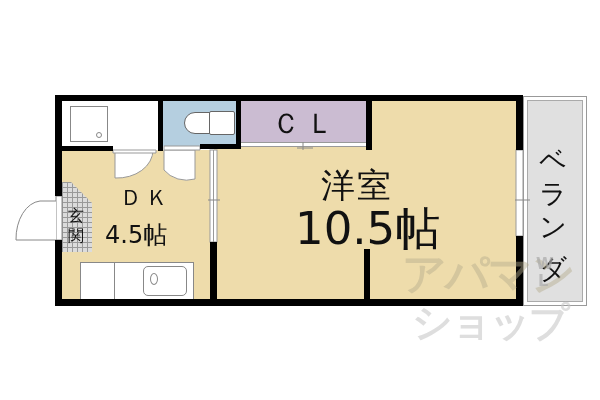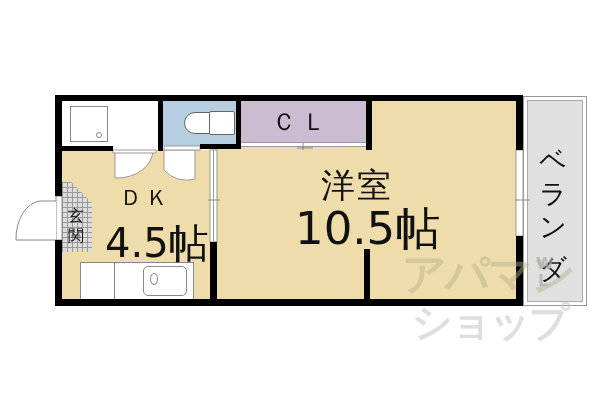--- a/index.html
+++ b/index.html
@@ -68,23 +68,23 @@
 <div class="wall" style="left:516px;top:95px;width:7px;height:55px;"></div>
 <div class="wall" style="left:516px;top:236px;width:7px;height:70px;"></div>
 <div class="wall" style="left:55px;top:146px;width:58px;height:5px;"></div>
 <div class="wall" style="left:158px;top:95px;width:5px;height:56px;"></div>
 <div class="wall" style="left:200px;top:144px;width:41px;height:5px;"></div>
 <div class="wall" style="left:236px;top:95px;width:5px;height:54px;"></div>
 <div class="wall" style="left:366px;top:95px;width:6px;height:55px;"></div>
 <div class="wall" style="left:210px;top:242px;width:7px;height:64px;"></div>
 <div class="wall" style="left:364px;top:249px;width:6px;height:55px;"></div>
 
-<div class="label" style="left:272px;top:110px;font-size:24px;letter-spacing:6px;text-align:right;">ＣＬ</div>
+<div class="label" style="left:272px;top:110px;font-size:28px;letter-spacing:6px;text-align:right;">ＣＬ</div>
 <div class="label" style="left:120px;top:187px;font-size:22px;letter-spacing:4px;">ＤＫ</div>
-<div class="label" style="left:105px;top:223px;font-size:40px;">4.5帖</div>
+<div class="label" style="left:105px;top:223px;font-size:24px;">4.5帖</div>
 <div class="label" style="left:321px;top:168px;font-size:34px;letter-spacing:2px;text-align:right;">洋室</div>
 <div class="label" style="left:295px;top:206px;font-size:45px;">10.5帖</div>
 <div class="label" style="left:68px;top:208px;font-size:16px;">玄</div>
 <div class="label" style="left:68px;top:228px;font-size:16px;">関</div>
 <div class="label" style="left:540px;top:130px;font-size:27px;writing-mode:vertical-rl;letter-spacing:4px;">ベランダ</div>
 
 <div class="label" style="left:402px;top:252px;font-size:44px;font-weight:bold;color:rgba(180,170,140,0.45);letter-spacing:-2px;">アパマン</div>
 <div class="label" style="left:412px;top:302px;font-size:40px;font-weight:bold;color:rgba(200,200,200,0.6);letter-spacing:-2px;">ショップ</div>
 <div class="label" style="left:536px;top:256px;font-size:16px;font-weight:bold;color:rgba(170,170,170,0.7);width:14px;white-space:normal;word-break:break-all;line-height:1.05;">WL</div>
 

